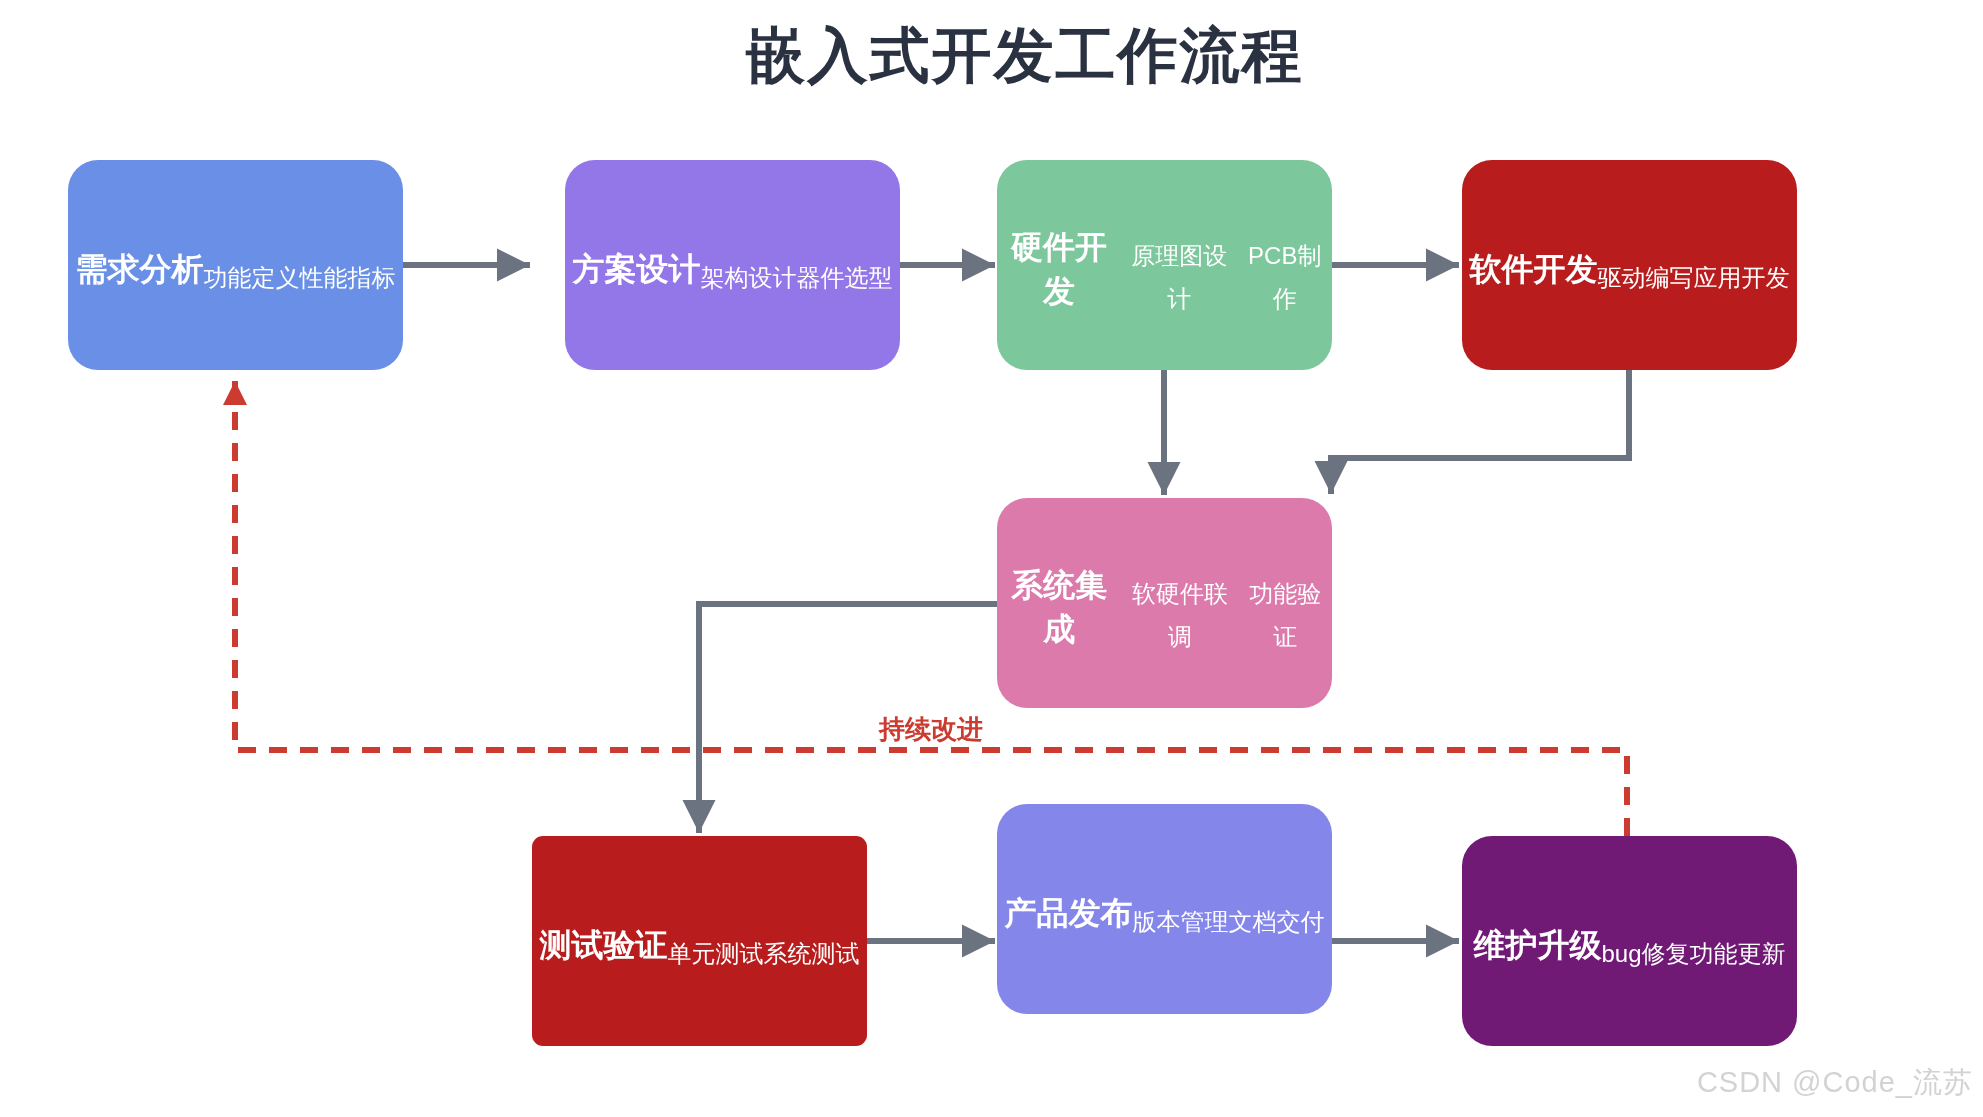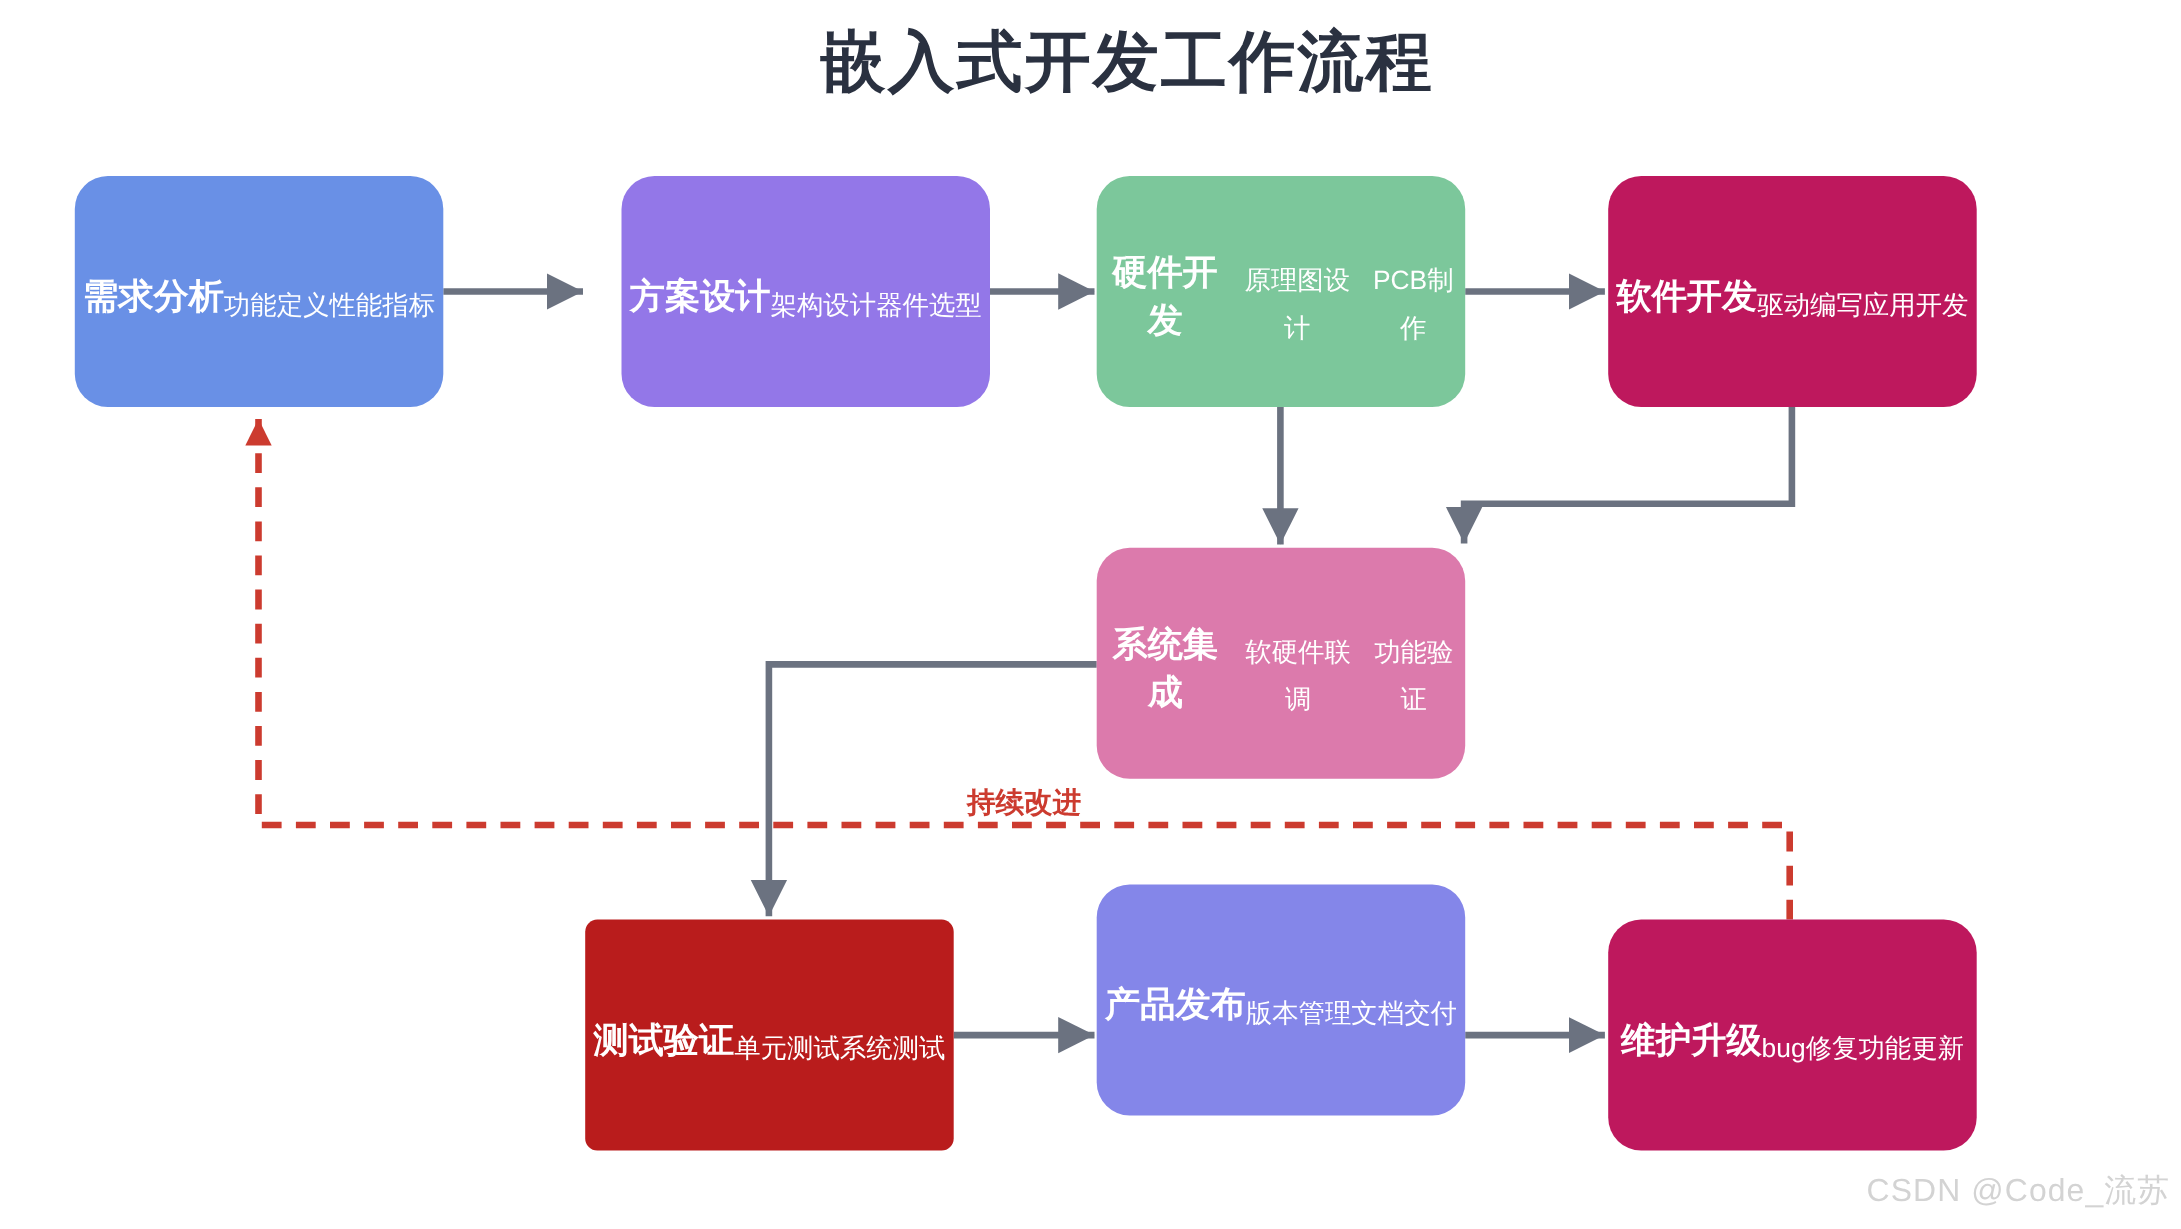--- a/index.html
+++ b/index.html
@@ -84,21 +84,21 @@
     <div class="node-line">架构设计</div>
     <div class="node-line">器件选型</div>
   </div>
 
   <div class="node" style="left: 997px; top: 160px; background-color: rgb(124, 199, 155);">
     <div class="node-title">硬件开发</div>
     <div class="node-line">原理图设计</div>
     <div class="node-line">PCB制作</div>
   </div>
 
-  <div class="node" style="left: 1462px; top: 160px; background-color: #be185d;">
+  <div class="node" style="left: 1462px; top: 160px; background-color: #b91c1c;">
     <div class="node-title">软件开发</div>
     <div class="node-line">驱动编写</div>
     <div class="node-line">应用开发</div>
   </div>
 
   <div class="node" style="left: 997px; top: 498px; background-color: rgb(220, 122, 172);">
     <div class="node-title">系统集成</div>
     <div class="node-line">软硬件联调</div>
     <div class="node-line">功能验证</div>
   </div>
@@ -108,21 +108,21 @@
     <div class="node-line">单元测试</div>
     <div class="node-line">系统测试</div>
   </div>
 
   <div class="node" style="left: 997px; top: 804px; background-color: rgb(132, 134, 233);">
     <div class="node-title">产品发布</div>
     <div class="node-line">版本管理</div>
     <div class="node-line">文档交付</div>
   </div>
 
-  <div class="node" style="left: 1462px; top: 836px; background-color: #be185d;">
+  <div class="node" style="left: 1462px; top: 836px; background-color: #701a75;">
     <div class="node-title">维护升级</div>
     <div class="node-line">bug修复</div>
     <div class="node-line">功能更新</div>
   </div>
 
   <div class="watermark">CSDN @Code_流苏</div>
 
 </div>
 
 </body></html>

